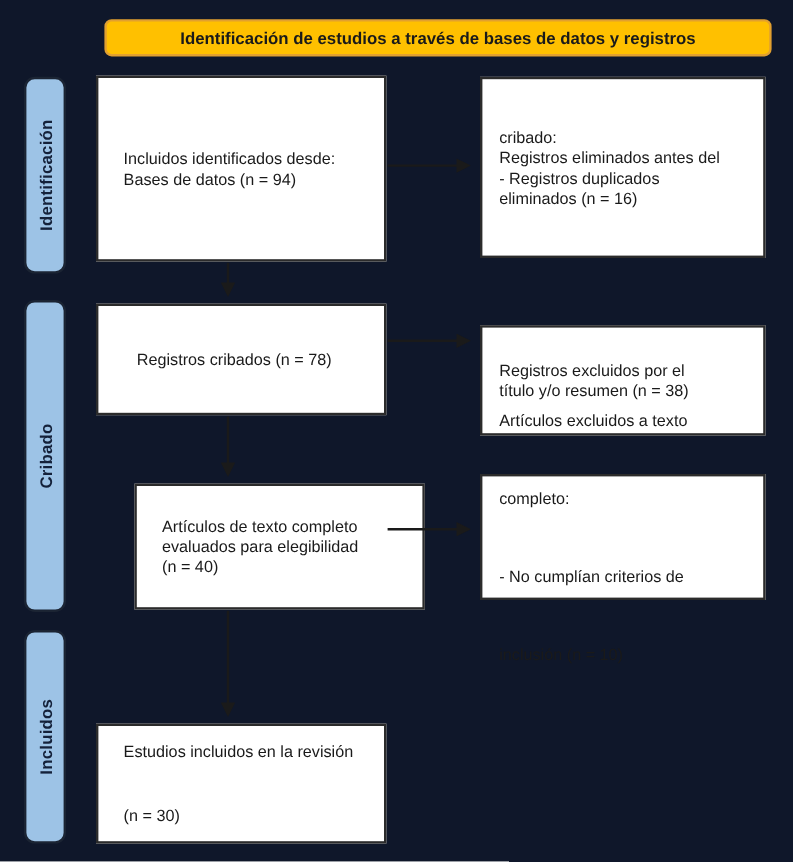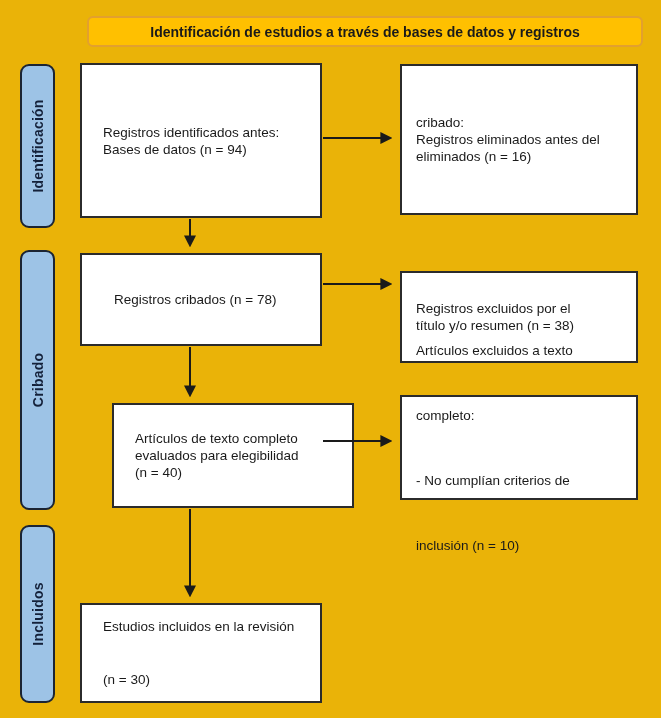--- a/index.html
+++ b/index.html
@@ -5,21 +5,21 @@
   html, body {
     margin: 0;
     padding: 0;
     background: #ffffff;
     font-family: "Liberation Sans", "DejaVu Sans", sans-serif;
   }
   .canvas {
     position: relative;
     width: 661px;
     height: 718px;
-    background: #eab308;
+    background: #0f172a;
     overflow: hidden;
   }
   
   .banner {
     position: absolute;
     left: 87px; top: 16px;
     width: 556px; height: 31px;
     background: #FFC000;
     border: 2px solid #E2A02F;
     border-radius: 6px;
@@ -100,27 +100,28 @@
     <span class="stage-text">Identificación</span>
   </div>
   <div class="stage stage-cribado">
     <span class="stage-text">Cribado</span>
   </div>
   <div class="stage stage-incluidos">
     <span class="stage-text">Incluidos</span>
   </div>
 
   <div class="box box-left box-identified">
-    <div class="line">Registros identificados antes:</div>
+    <div class="line">Incluidos identificados desde:</div>
     <div class="line">Bases de datos (n = 94)</div>
   </div>
 
   <div class="box box-right box-removed">
     <div class="line">cribado:</div>
     <div class="line">Registros eliminados antes del</div>
+    <div class="line">- Registros duplicados</div>
     <div class="line">eliminados (n = 16)</div>
   </div>
 
   <div class="box box-left box-screened">
     <div class="line">Registros cribados (n = 78)</div>
   </div>
 
   <div class="box box-right box-excluded-title">
     <div class="line">Registros excluidos por el</div>
     <div class="line">título y/o resumen (n = 38)</div>

